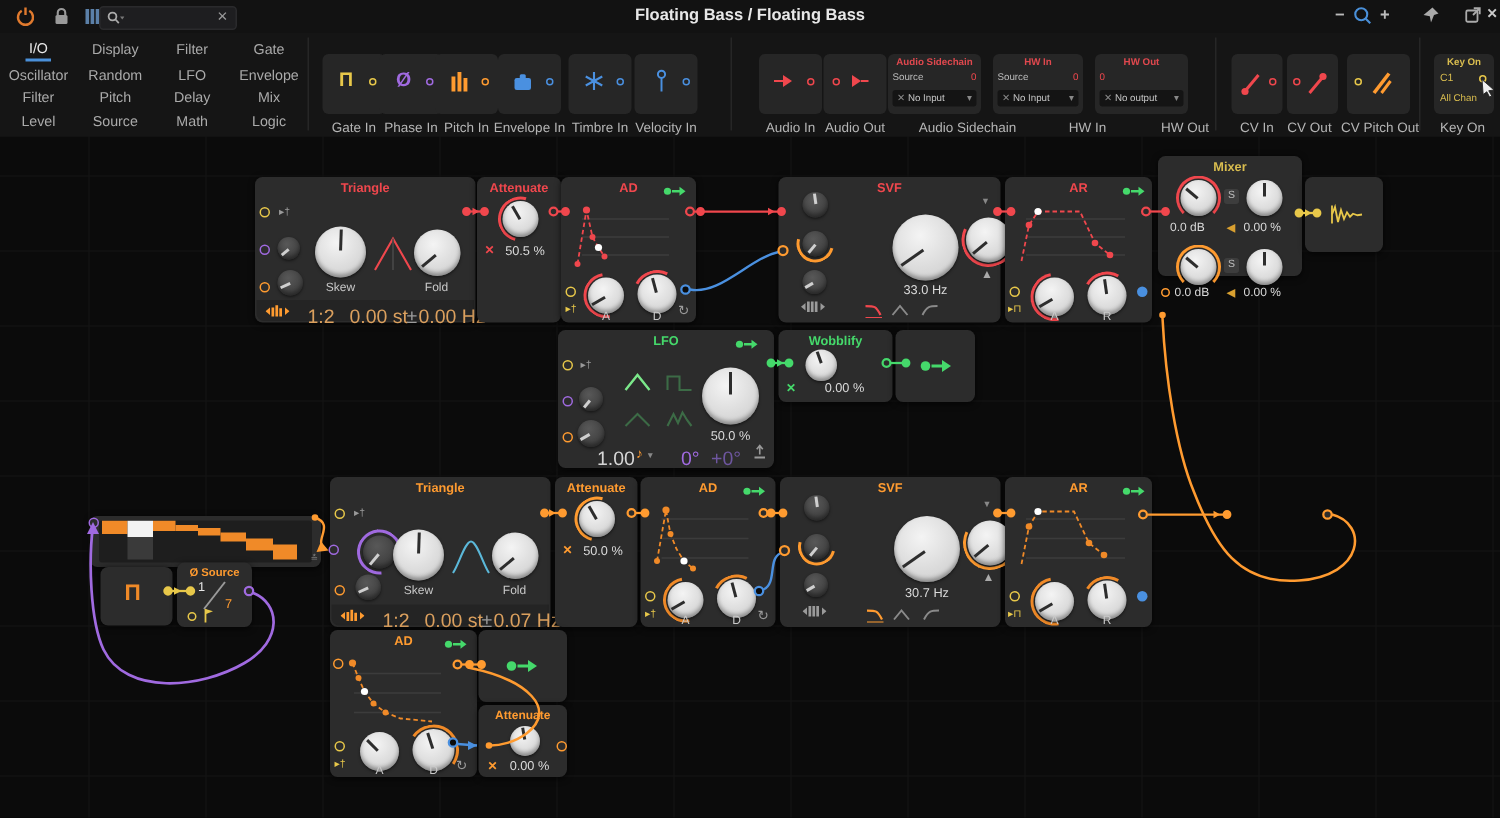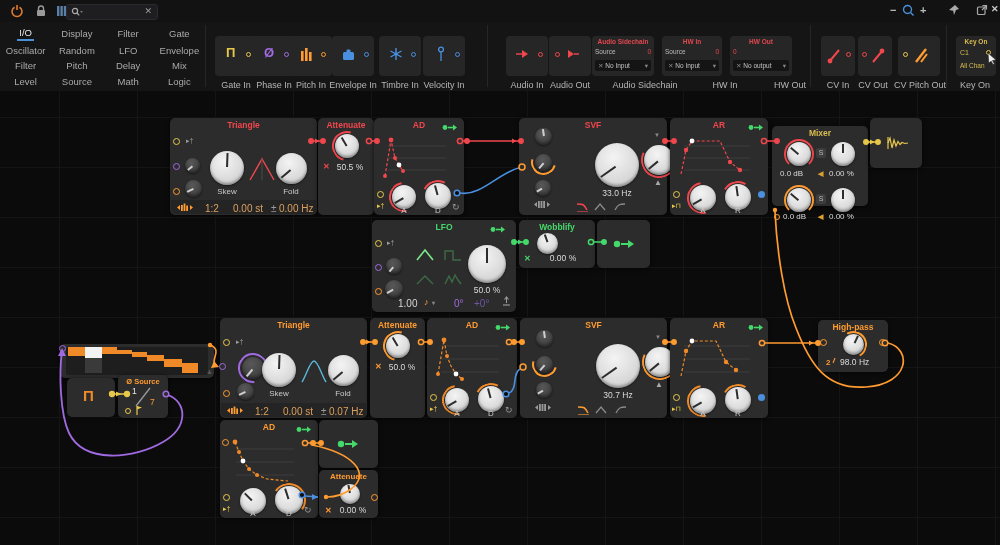--- a/index.html
+++ b/index.html
@@ -37,21 +37,21 @@
   .dotblu{position:absolute;width:7px;height:7px;border-radius:50%;background:#4a90e0;}
   .knob{position:absolute;border-radius:50%;background:radial-gradient(circle at 42% 32%,#f4f4f4,#c8c8c8);box-shadow:inset 0 -2px 3px rgba(0,0,0,.35),0 1px 2px rgba(0,0,0,.5);}
   .knob i{position:absolute;left:50%;top:7%;width:2px;height:40%;margin-left:-1px;background:#2d2d2d;transform-origin:50% 112%;}
   .knob.dk{background:radial-gradient(circle at 42% 32%,#585858,#353535);} .knob.dk i{background:#cfcfcf;}
   .arc{position:absolute;border-radius:50%;border:2px solid transparent;box-sizing:border-box;}
   .lbl{position:absolute;font-size:8px;color:#c9c9c9;white-space:nowrap;transform:translateX(-50%);}
   .val{position:absolute;font-size:8.5px;color:#dadada;white-space:nowrap;}
   .vc{transform:translateX(-50%);text-align:right;}
   .icx{position:absolute;font-size:8px;font-weight:bold;}
   .footrow{position:absolute;left:1px;right:1px;bottom:1px;height:14px;background:#242424;border-radius:0 0 5px 5px;}
-  .ftxt{position:absolute;top:3px;font-size:10px;color:#dba05e;white-space:nowrap;}
+  .ftxt{position:absolute;top:3px;font-size:13px;color:#dba05e;white-space:nowrap;}
   .syncic{position:absolute;font-size:7px;color:#9a9a9a;}
   .loopic{position:absolute;font-size:9px;color:#9a9a9a;}
   .sbtn{position:absolute;width:10px;height:10px;background:#3d3d3d;border-radius:2px;font-size:7px;color:#bbb;text-align:center;line-height:10px;}
   svg{display:block;}
   .cables{position:absolute;left:0;top:0;width:1000px;height:545px;pointer-events:none;}
 </style>
 </head>
 <body>
 
 <div class="stage">
@@ -74,20 +74,21 @@
         </g>
       </svg>
     <div class="searchbox">
       <svg style="position:absolute;left:4px;top:2px" width="12" height="10" viewBox="0 0 12 10">
           <circle cx="4" cy="4" r="2.6" fill="none" stroke="#aaa" stroke-width="1.2"></circle>
           <line x1="6" y1="6" x2="8.2" y2="8.4" stroke="#aaa" stroke-width="1.2"></line>
           <path d="M9 4 l3 0 l-1.5 2 z" fill="#777"></path>
         </svg>
       <span style="position:absolute;right:5px;top:1px;font-size:9px;color:#999;">✕</span>
     </div>
+    <div class="title">Floating Bass / Floating Bass</div>
     <span class="icx" style="left:890px;top:4px;color:#bbb;font-size:11px;">−</span>
     <svg class="tb-ic" style="left:902px;width:13px;height:13px" viewBox="0 0 13 13">
         <circle cx="5.5" cy="5.5" r="4" fill="none" stroke="#4a90d9" stroke-width="1.4"></circle>
         <line x1="8.5" y1="8.5" x2="11.5" y2="11.5" stroke="#4a90d9" stroke-width="1.4"></line>
       </svg>
     <span class="icx" style="left:920px;top:4px;color:#bbb;font-size:11px;">+</span>
     <svg class="tb-ic" style="left:948px;width:12px;height:12px" viewBox="0 0 12 12">
         <path d="M7 1 L11 5 L8 6 L6 11 L5.2 6.8 L1 6 Z" fill="#aaa"></path>
       </svg>
     <svg class="tb-ic" style="left:976px;width:12px;height:12px" viewBox="0 0 12 12">
@@ -412,21 +413,21 @@
       </span>
     <div class="lbl" style="left:33px;top:88px;">A</div>
     <span class="arc" style="left:52px;top:63px;width:32px;height:32px;border-top-color:#f0474d;transform:rotate(-15deg);"></span>
     <span class="knob" style="left:55px;top:66px;width:26px;height:26px;">
         <i style="transform:rotate(-8deg)"></i>
       </span>
     <div class="lbl" style="left:68px;top:88px;">R</div>
     <span class="dotblu" style="left:88px;top:73px;"></span>
   </div>
 
-  <div class="module" style="left:772px;top:126px;width:96px;height:80px;">
+  <div class="module" style="left:772px;top:104px;width:96px;height:80px;">
     <div class="mtitle c-yel">Mixer</div>
     <span class="arc" style="left:12px;top:13px;width:30px;height:30px;border-top-color:#f0474d;border-left-color:#f0474d;border-right-color:#f0474d;transform:rotate(0deg);"></span>
     <span class="knob" style="left:15px;top:16px;width:24px;height:24px;">
         <i style="transform:rotate(-50deg)"></i>
       </span>
     <span class="sbtn" style="left:44px;top:22px;">S</span>
     <span class="knob" style="left:59px;top:16px;width:24px;height:24px;">
         <i style="transform:rotate(0deg)"></i>
       </span>
     <span class="val" style="left:8px;top:43px;font-size:8px;">0.0 dB</span>
@@ -708,34 +709,20 @@
       </span>
     <div class="lbl" style="left:33px;top:91px;">A</div>
     <span class="arc" style="left:52px;top:66px;width:32px;height:32px;border-top-color:#f08a28;transform:rotate(-15deg);"></span>
     <span class="knob" style="left:55px;top:69px;width:26px;height:26px;">
         <i style="transform:rotate(-8deg)"></i>
       </span>
     <div class="lbl" style="left:68px;top:91px;">R</div>
     <span class="dotblu" style="left:88px;top:76px;"></span>
   </div>
 
-  <div class="module" style="left:818px;top:320px;width:70px;height:52px;">
-    <div class="mtitle c-org">High-pass</div>
-    <span class="port p-org" style="left:2px;top:19px;"></span>
-    <span class="arc" style="left:22px;top:11px;width:27px;height:27px;border-top-color:#ff9b30;border-right-color:#ff9b30;transform:rotate(15deg);"></span>
-    <span class="knob" style="left:25px;top:14px;width:21px;height:21px;">
-        <i style="transform:rotate(25deg)"></i>
-      </span>
-    <span class="port p-org" style="left:61px;top:19px;"></span>
-    <span class="icx c-org" style="left:8px;top:38px;">2</span>
-    <svg style="position:absolute;left:14px;top:38px" width="4" height="6" viewBox="0 0 4 6">
-        <line x1="3" y1="0" x2="1" y2="5" stroke="#ff9b30" stroke-width="1.1"></line>
-      </svg>
-    <span class="val" style="left:22px;top:37px;">98.0 Hz</span>
-  </div>
 
   <div class="module" style="left:220px;top:420px;width:98px;height:98px;">
     <div class="mtitle c-org">AD</div>
     <svg style="position:absolute;left:76px;top:5px" width="16" height="9" viewBox="0 0 16 9">
         <circle cx="3" cy="4.5" r="2.4" fill="#45d96b"></circle>
         <line x1="6" y1="4.5" x2="12" y2="4.5" stroke="#45d96b" stroke-width="1.6"></line>
         <path d="M11 1.5 L15 4.5 L11 7.5 Z" fill="#45d96b"></path>
       </svg>
     <span class="port p-org" style="left:2px;top:19px;"></span>
     <svg style="position:absolute;left:10px;top:16px" width="70" height="52" viewBox="0 0 70 52">

